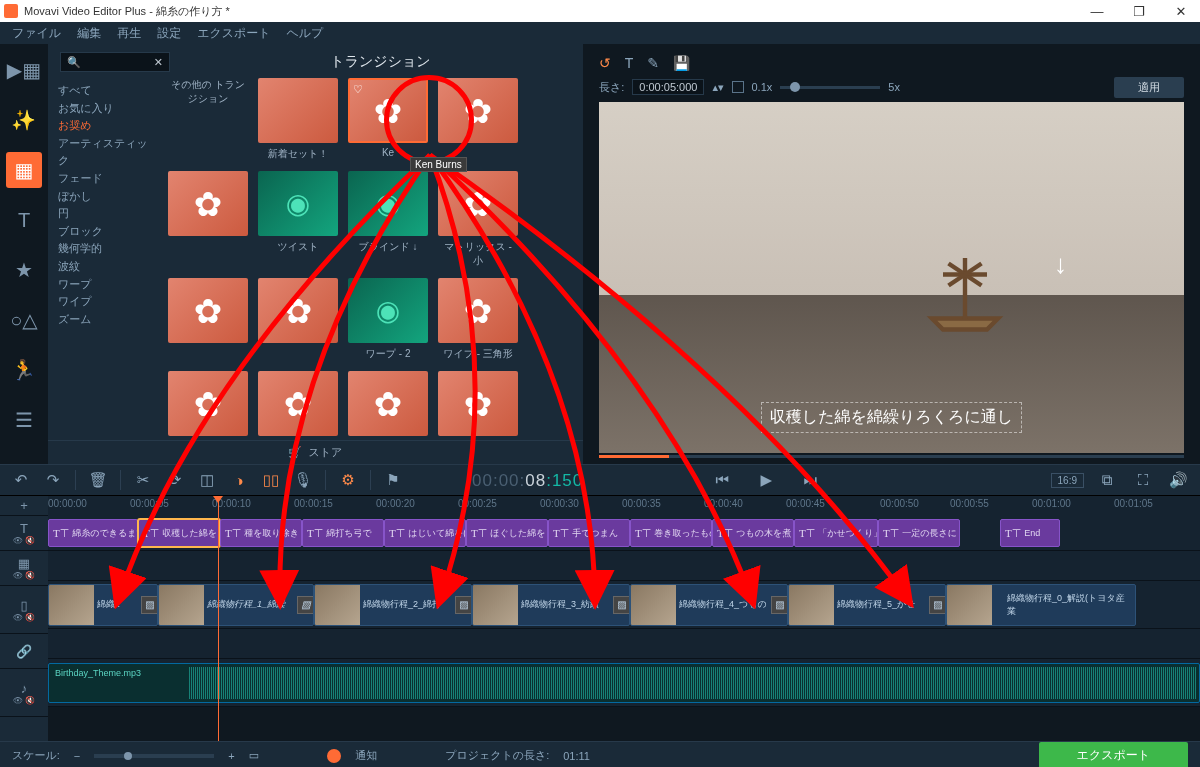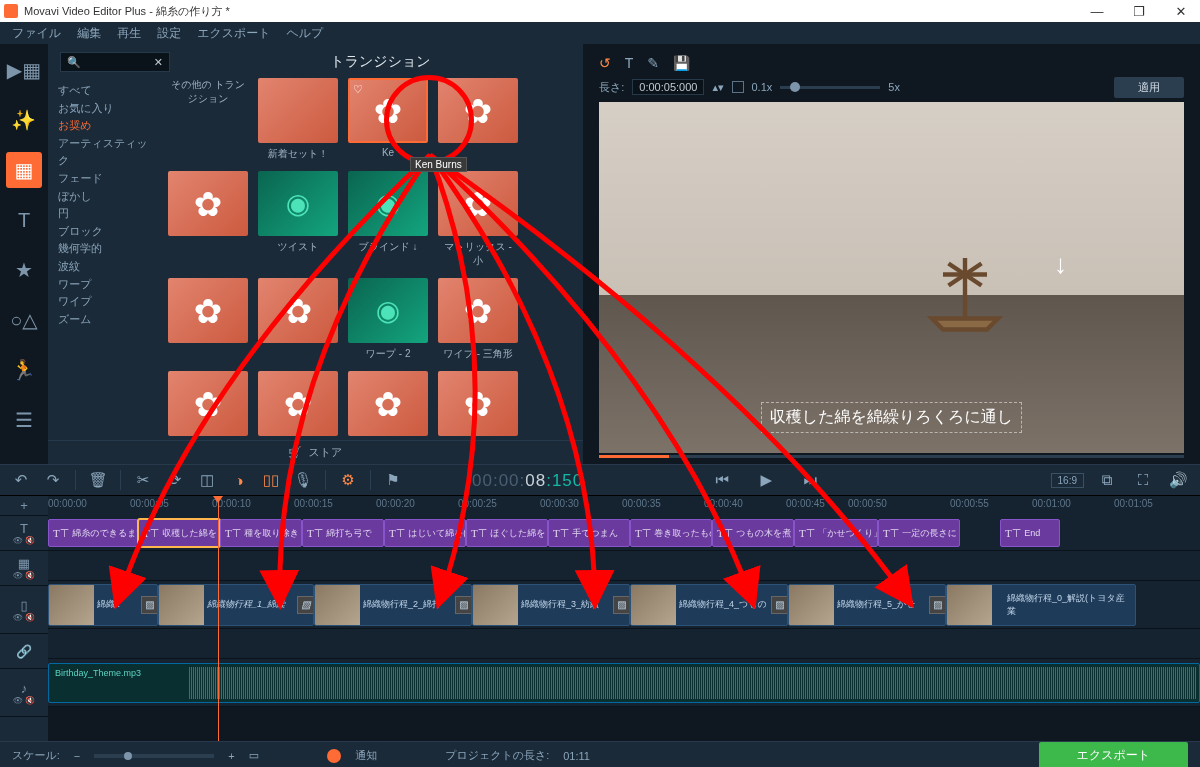--- a/index.html
+++ b/index.html
@@ -338,21 +338,21 @@
         <span class="ruler-mark" style="left: 0px;">00:00:00</span>
         <span class="ruler-mark" style="left: 82px;">00:00:05</span>
         <span class="ruler-mark" style="left: 164px;">00:00:10</span>
         <span class="ruler-mark" style="left: 246px;">00:00:15</span>
         <span class="ruler-mark" style="left: 328px;">00:00:20</span>
         <span class="ruler-mark" style="left: 410px;">00:00:25</span>
         <span class="ruler-mark" style="left: 492px;">00:00:30</span>
         <span class="ruler-mark" style="left: 574px;">00:00:35</span>
         <span class="ruler-mark" style="left: 656px;">00:00:40</span>
         <span class="ruler-mark" style="left: 738px;">00:00:45</span>
-        <span class="ruler-mark" style="left: 800px;">00:00:50</span>
+        <span class="ruler-mark" style="left: 832px;">00:00:50</span>
         <span class="ruler-mark" style="left: 902px;">00:00:55</span>
         <span class="ruler-mark" style="left: 984px;">00:01:00</span>
         <span class="ruler-mark" style="left: 1066px;">00:01:05</span>
       </div>
     <div class="track" id="title-track">
         <div class="clip" style="width: 90px;">
           <span class="ticon">T⊤</span>
           <span>綿糸のできるまで</span>
         </div>
         <div class="clip selected" style="width: 82px;">

